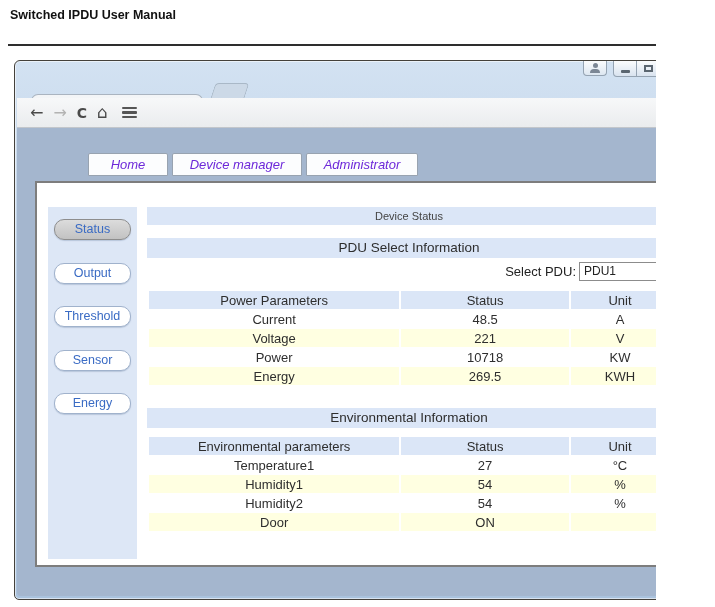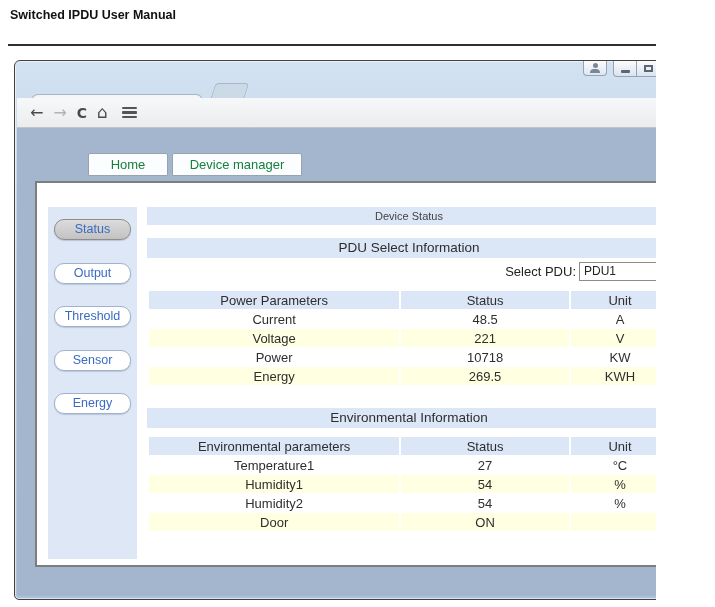--- a/index.html
+++ b/index.html
@@ -77,21 +77,21 @@
               justify-content:center; align-items:center; gap:2px; }
   .menu-btn i { display:block; width:15px; height:2.5px; background:#555; border-radius:1px; }
 
   
   .viewport { position:absolute; left:2px; right:2px; top:67px; bottom:3px;
               background:#a4b6ce; border-radius:0 0 4px 4px; overflow:hidden; }
 
   
   .site-tabs { position:absolute; left:71px; top:25px; display:flex; gap:4px; }
   .stab { height:23px; background:#fcfdfe; border:1px solid #98a3b0; border-radius:2px 2px 0 0;
-          font-size:13px; color:#15803d; text-align:center; line-height:21px; }
+          font-size:13px; color:#6d28d9; text-align:center; line-height:21px;font-style:italic; }
   .stab.w1 { width:80px; } .stab.w2 { width:130px; } .stab.w3 { width:112px; }
 
   
   .panel { position:absolute; left:18px; top:53px; width:653px; height:386px;
            background:#fff; border:2px solid #7d7d7d; }
 
   .sidebar { position:absolute; left:11px; top:24px; width:89px; height:352px; background:#dde7f6; }
   .side-btn { position:absolute; left:6px; width:77px; height:21px; border-radius:10px;
               background:#fff; border:1px solid #a0b2cc; color:#3a6bc4; font-size:12.5px;
               text-align:center; line-height:19px; box-shadow:0 1px 1px rgba(120,140,170,.35); }
@@ -163,20 +163,21 @@
           <i></i>
           <i></i>
         </div>
     </div>
 
     <div class="viewport">
 
       <div class="site-tabs">
         <div class="stab w1">Home</div>
         <div class="stab w2">Device manager</div>
+        <div class="stab w3">Administrator</div>
       </div>
 
       <div class="panel">
 
         <div class="sidebar">
           <div class="side-btn sb0 active">Status</div>
           <div class="side-btn sb1">Output</div>
           <div class="side-btn sb2">Threshold</div>
           <div class="side-btn sb3">Sensor</div>
           <div class="side-btn sb4">Energy</div>

